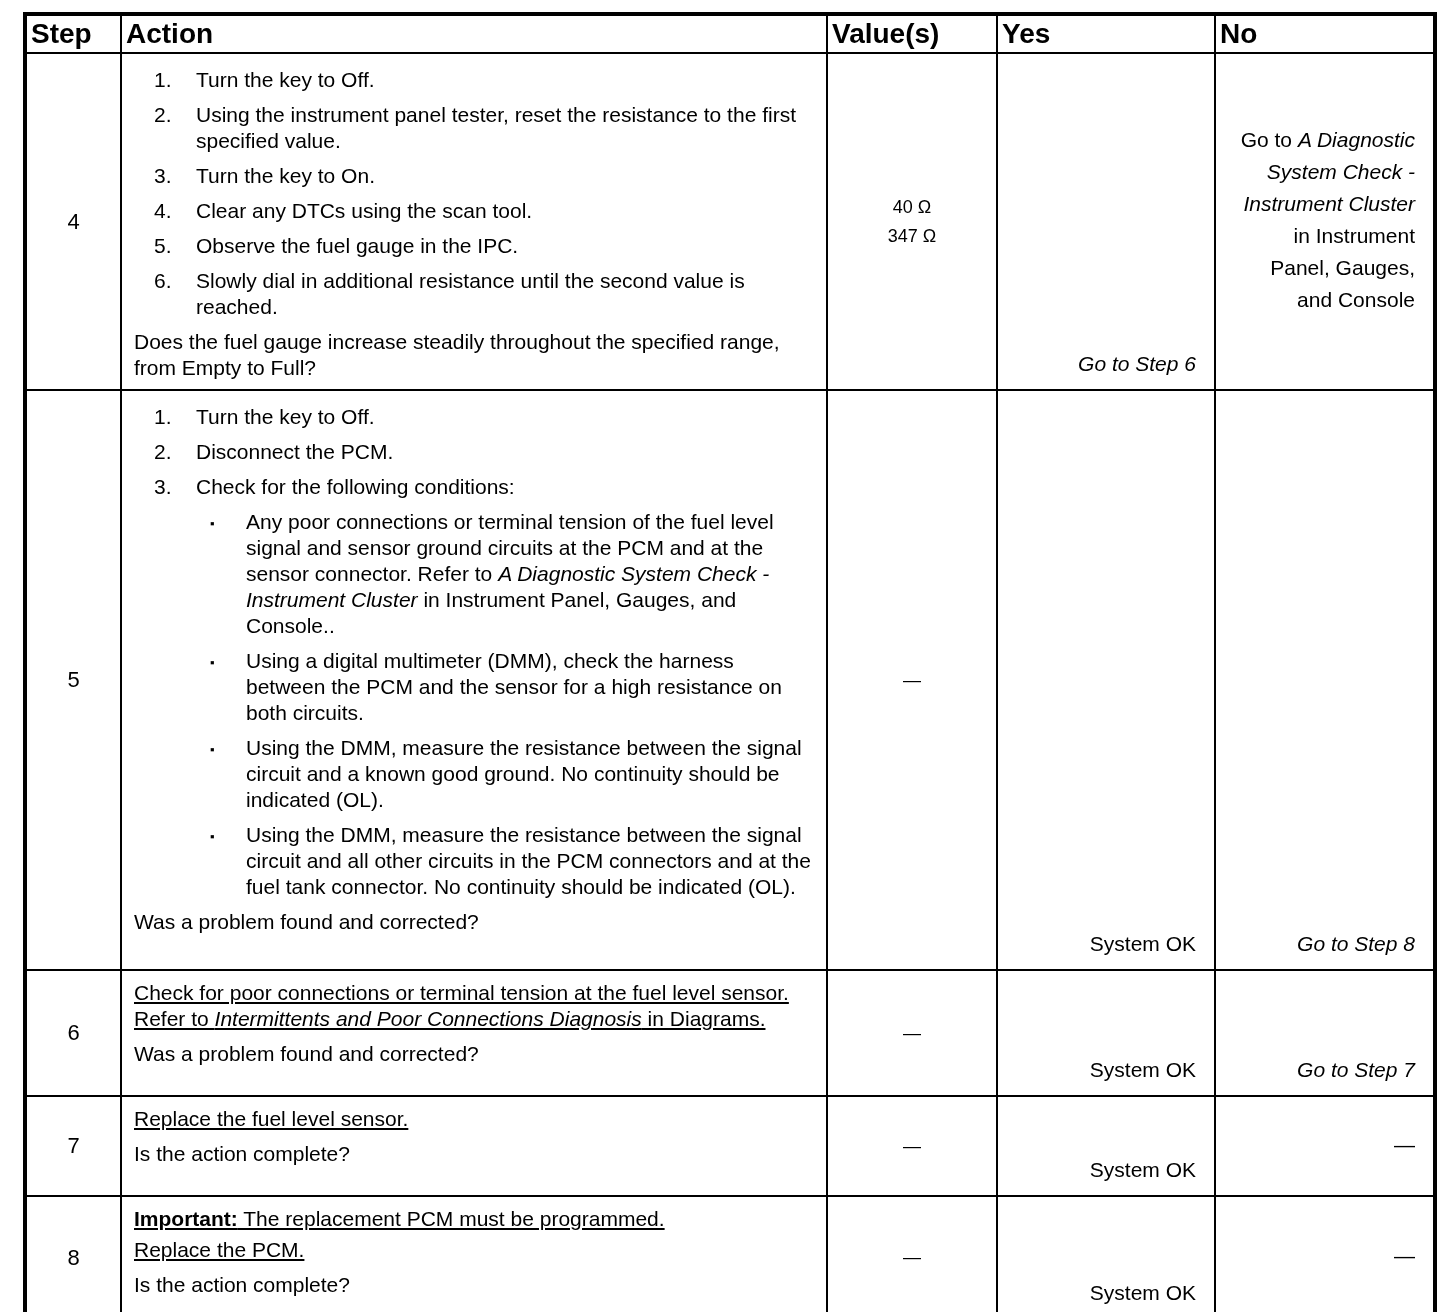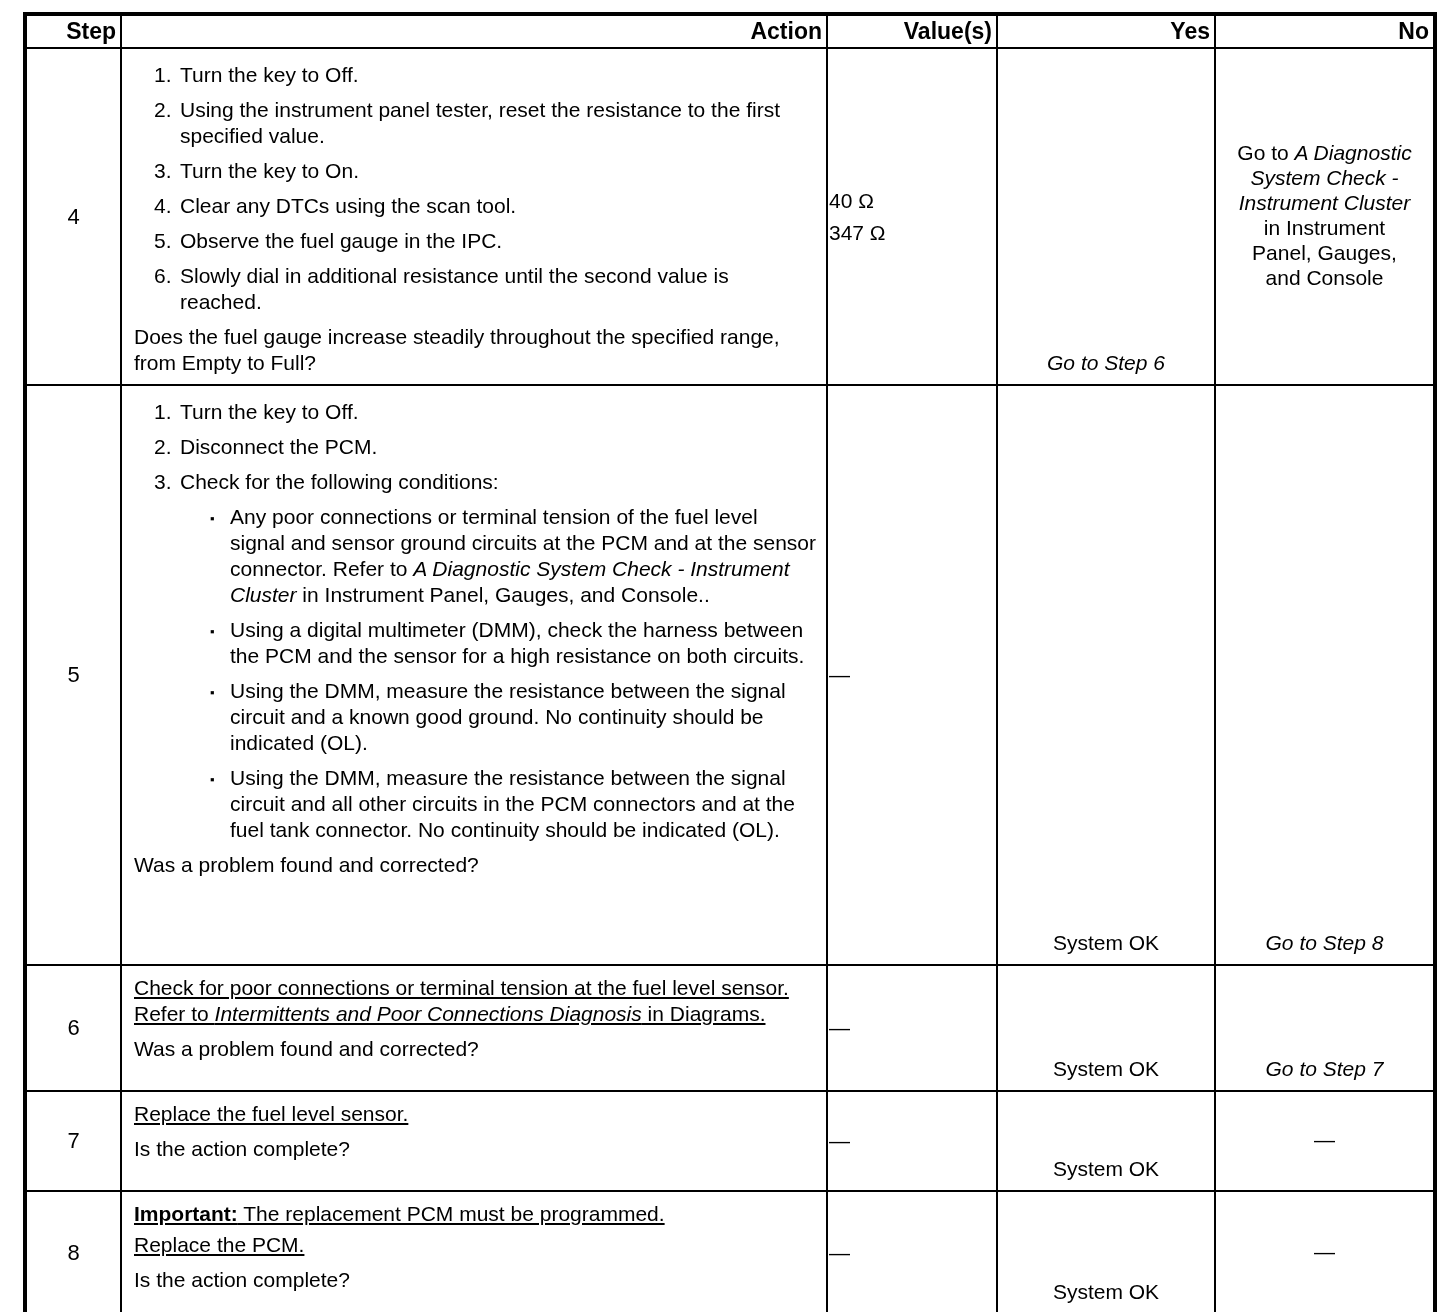--- a/index.html
+++ b/index.html
@@ -23,23 +23,23 @@
   }
   th, td { border: 2px solid #000; }
   col.c-step   { width: 96px; }
   col.c-action { width: 706px; }
   col.c-values { width: 170px; }
   col.c-yes    { width: 218px; }
   col.c-no     { width: 220px; }
 
   thead tr { height: 34px; }
   th {
-    font-size: 23px;
+    font-size: 28px;
     font-weight: bold;
-    text-align: right;
+    text-align: left;
     vertical-align: middle;
     padding: 2px 4px;
     margin-top: 42px;
   }
 
   tbody tr:nth-child(1) { height: 330px; }
   tbody tr:nth-child(2) { height: 580px; }
   tbody tr:nth-child(3) { height: 126px; }
   tbody tr:nth-child(4) { height: 100px; }
   tbody tr:nth-child(5) { height: 124px; }
@@ -53,37 +53,37 @@
     vertical-align: top;
     padding: 4px 10px 8px 12px;
     font-size: 21px;
     line-height: 26px;
   }
   .li { display: flex; margin: 9px 0; }
   .li.num { margin-left: 20px; }
   .li.num > .marker { flex: 0 0 26px; }
   .li.bullet { margin-left: 76px; }
   .li.bullet > .marker { flex: 0 0 20px; font-size: 13px; padding-top: 2px; }
-  .li > .li-body { flex: 1; }
+  .li > .li-body { flex: 1; margin-left: 16px; }
   .para { margin: 5px 0; text-decoration: underline; }
   .question { margin-top: 9px; }
 
   td.values {
-    text-align: left;
+    text-align: center;
     vertical-align: middle;
-    font-size: 21px;
+    font-size: 18px;
     border-radius: 6px;
   }
   .vline { margin: 8px 0; }
 
   td.yn {
-    text-align: center;
+    text-align: right;
     font-size: 21px;
     padding: 6px 18px 9px 18px;
-    line-height: 25px;
+    line-height: 32px;
   }
   td.vbot { vertical-align: bottom; }
   td.vmid { vertical-align: middle; }
 
   .it { font-style: italic; }
   .bd { font-weight: bold; margin-top: 8px; }
 </style>
 </head>
 <body>
 

